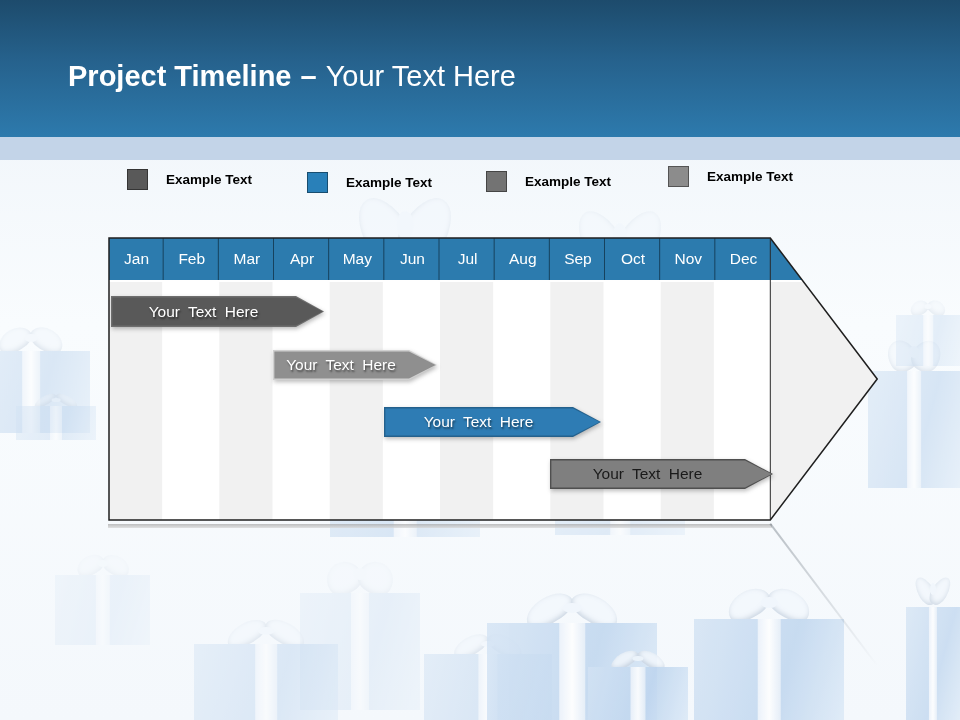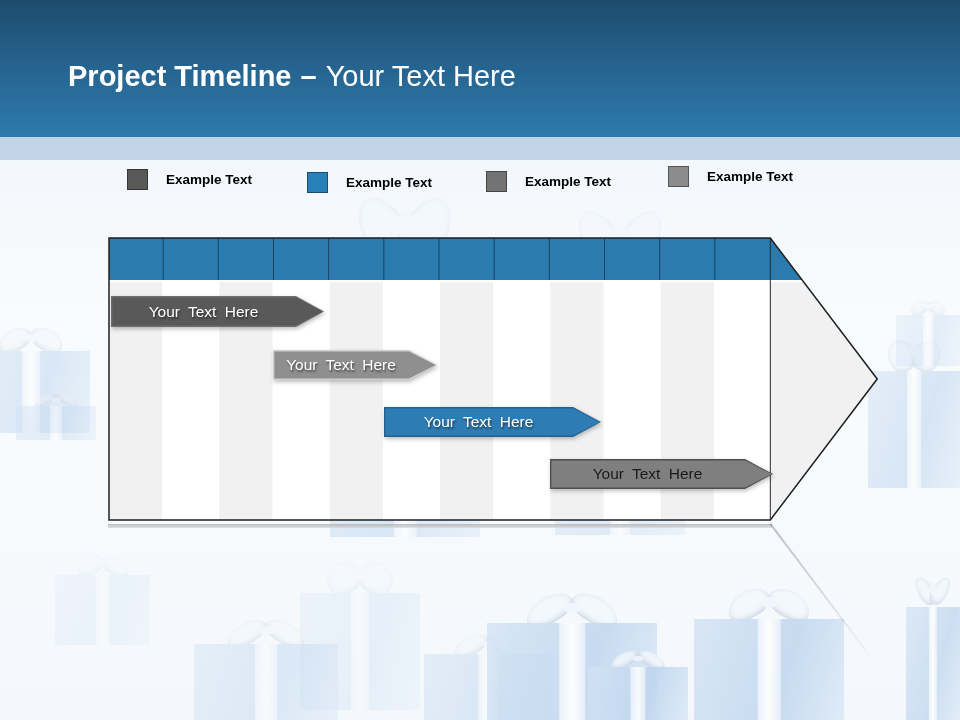--- a/index.html
+++ b/index.html
@@ -249,20 +249,34 @@
           <line x1="441.33" y1="1" x2="441.33" y2="43"></line>
           <line x1="496.5" y1="1" x2="496.5" y2="43"></line>
           <line x1="551.67" y1="1" x2="551.67" y2="43"></line>
           <line x1="606.83" y1="1" x2="606.83" y2="43"></line>
         </g>
         <line x1="662.3" y1="1" x2="662.3" y2="283" stroke="#2a2a2a" stroke-width="1"></line>
       </g>
       <path d="M1 1 H662.3 L769.2 142 L662.3 283 H1 Z" fill="none" stroke="#1f1f1f" stroke-width="1.5"></path>
     </svg>
 
+    <div class="months">
+      <div class="month">Jan</div>
+      <div class="month">Feb</div>
+      <div class="month">Mar</div>
+      <div class="month">Apr</div>
+      <div class="month">May</div>
+      <div class="month">Jun</div>
+      <div class="month">Jul</div>
+      <div class="month">Aug</div>
+      <div class="month">Sep</div>
+      <div class="month">Oct</div>
+      <div class="month">Nov</div>
+      <div class="month">Dec</div>
+    </div>
 
     <div class="bar bar-0">
       <div class="bar-border" style="background: rgb(110, 110, 110);"></div>
       <div class="bar-fill" style="background: rgb(89, 89, 89);"></div>
       <span class="bar-label" style="color: rgb(255, 255, 255);">Your Text Here</span>
     </div>
     <div class="bar bar-1">
       <div class="bar-border" style="background: rgb(208, 208, 208);"></div>
       <div class="bar-fill" style="background: rgb(143, 143, 143);"></div>
       <span class="bar-label" style="color: rgb(255, 255, 255);">Your Text Here</span>

